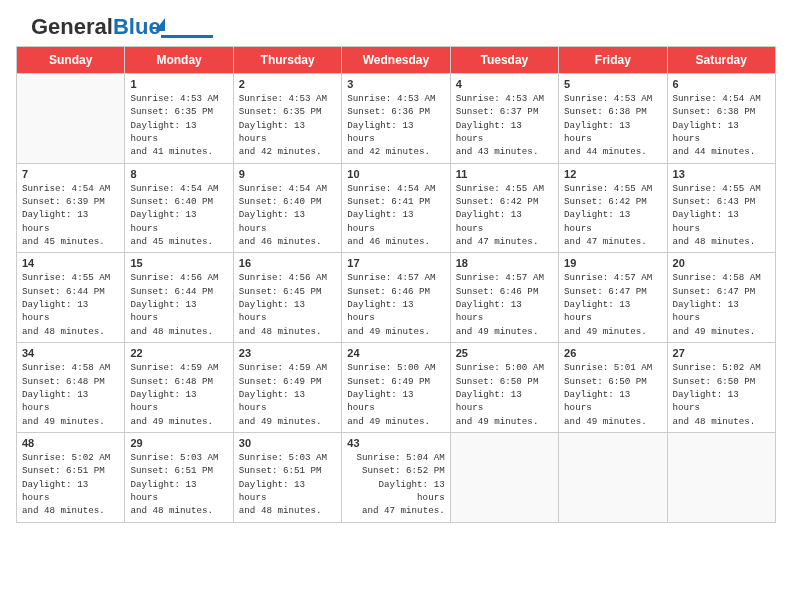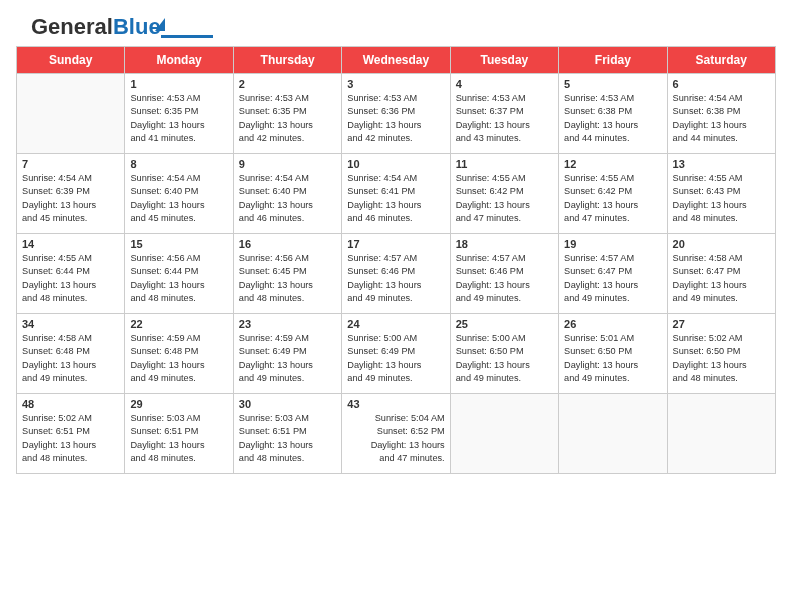--- a/index.html
+++ b/index.html
@@ -75,20 +75,21 @@
     }
     .day-num {
       font-size: 11px;
       font-weight: bold;
       display: block;
       margin-bottom: 2px;
     }
     .day-info {
       line-height: 1.45;
       font-size: 9.2px;
+      font-family: Liberation Mono, monospace;
     }
   </style>
 </head>
 <body>
 
 <div class="header">
   <div class="logo">
     <div style="position:relative; display:inline-block;">
       <span class="logo-text">
         <span style="color:#333;">General</span><span class="blue">Blue</span>

